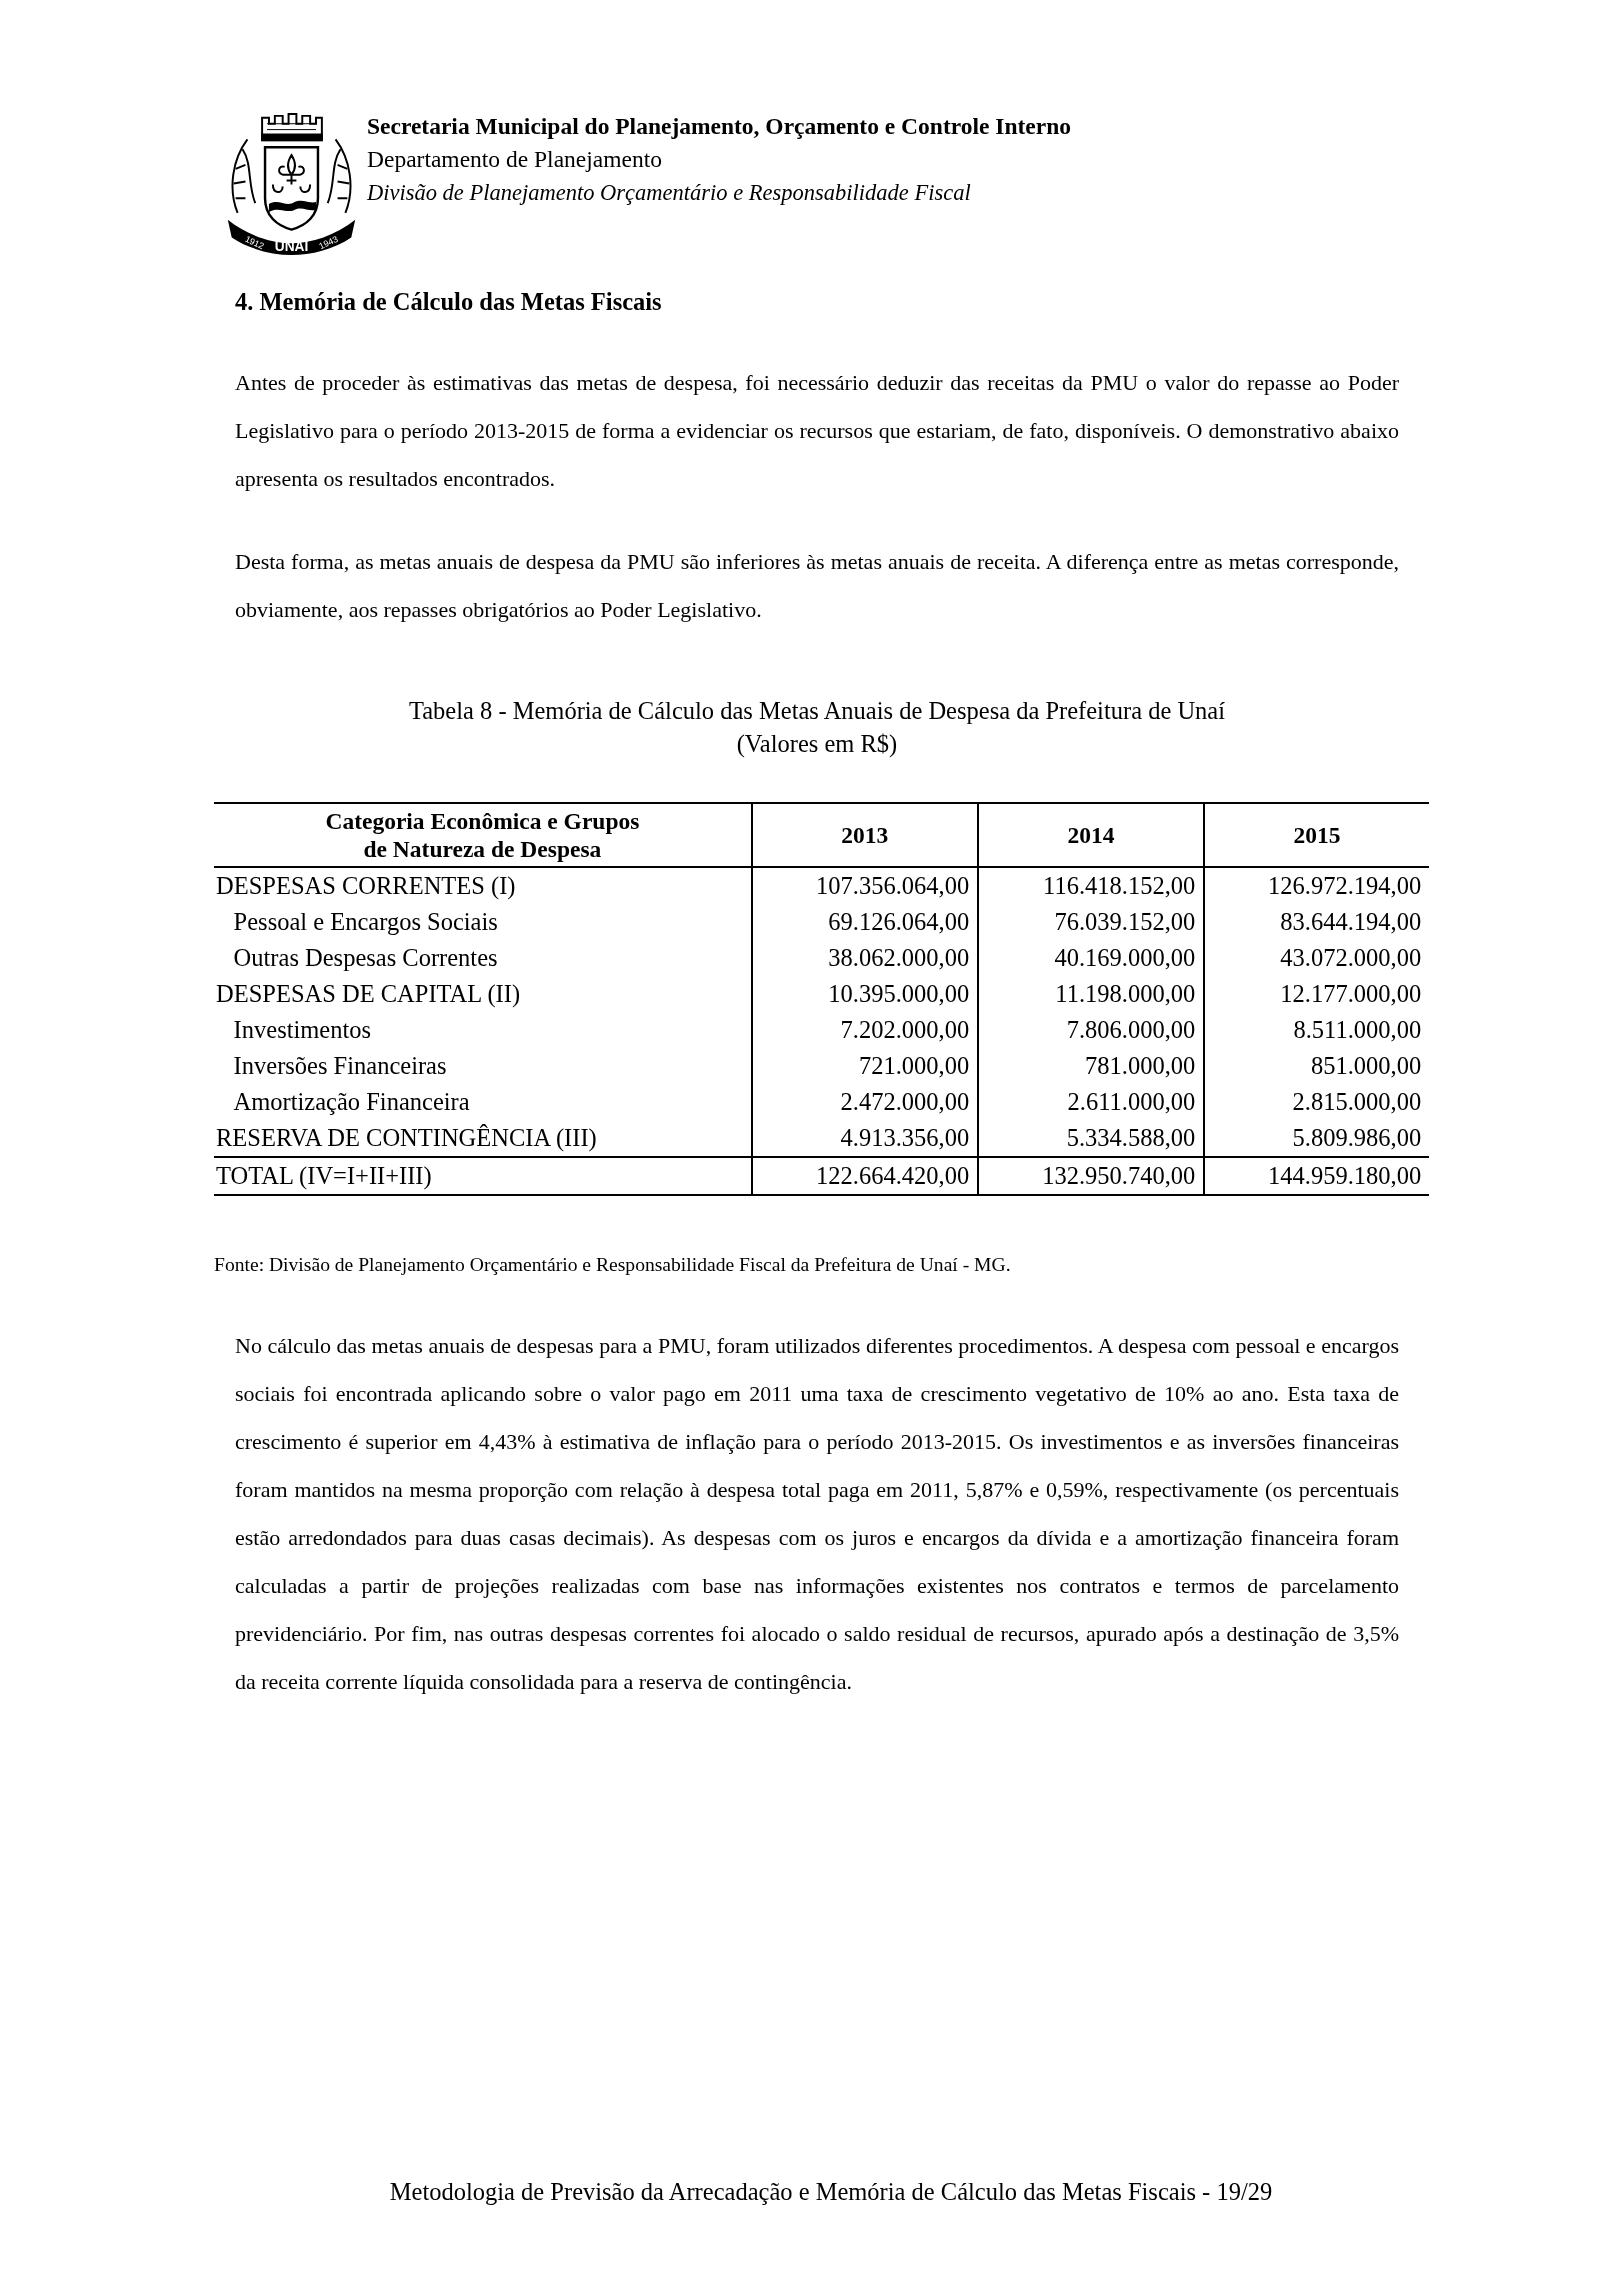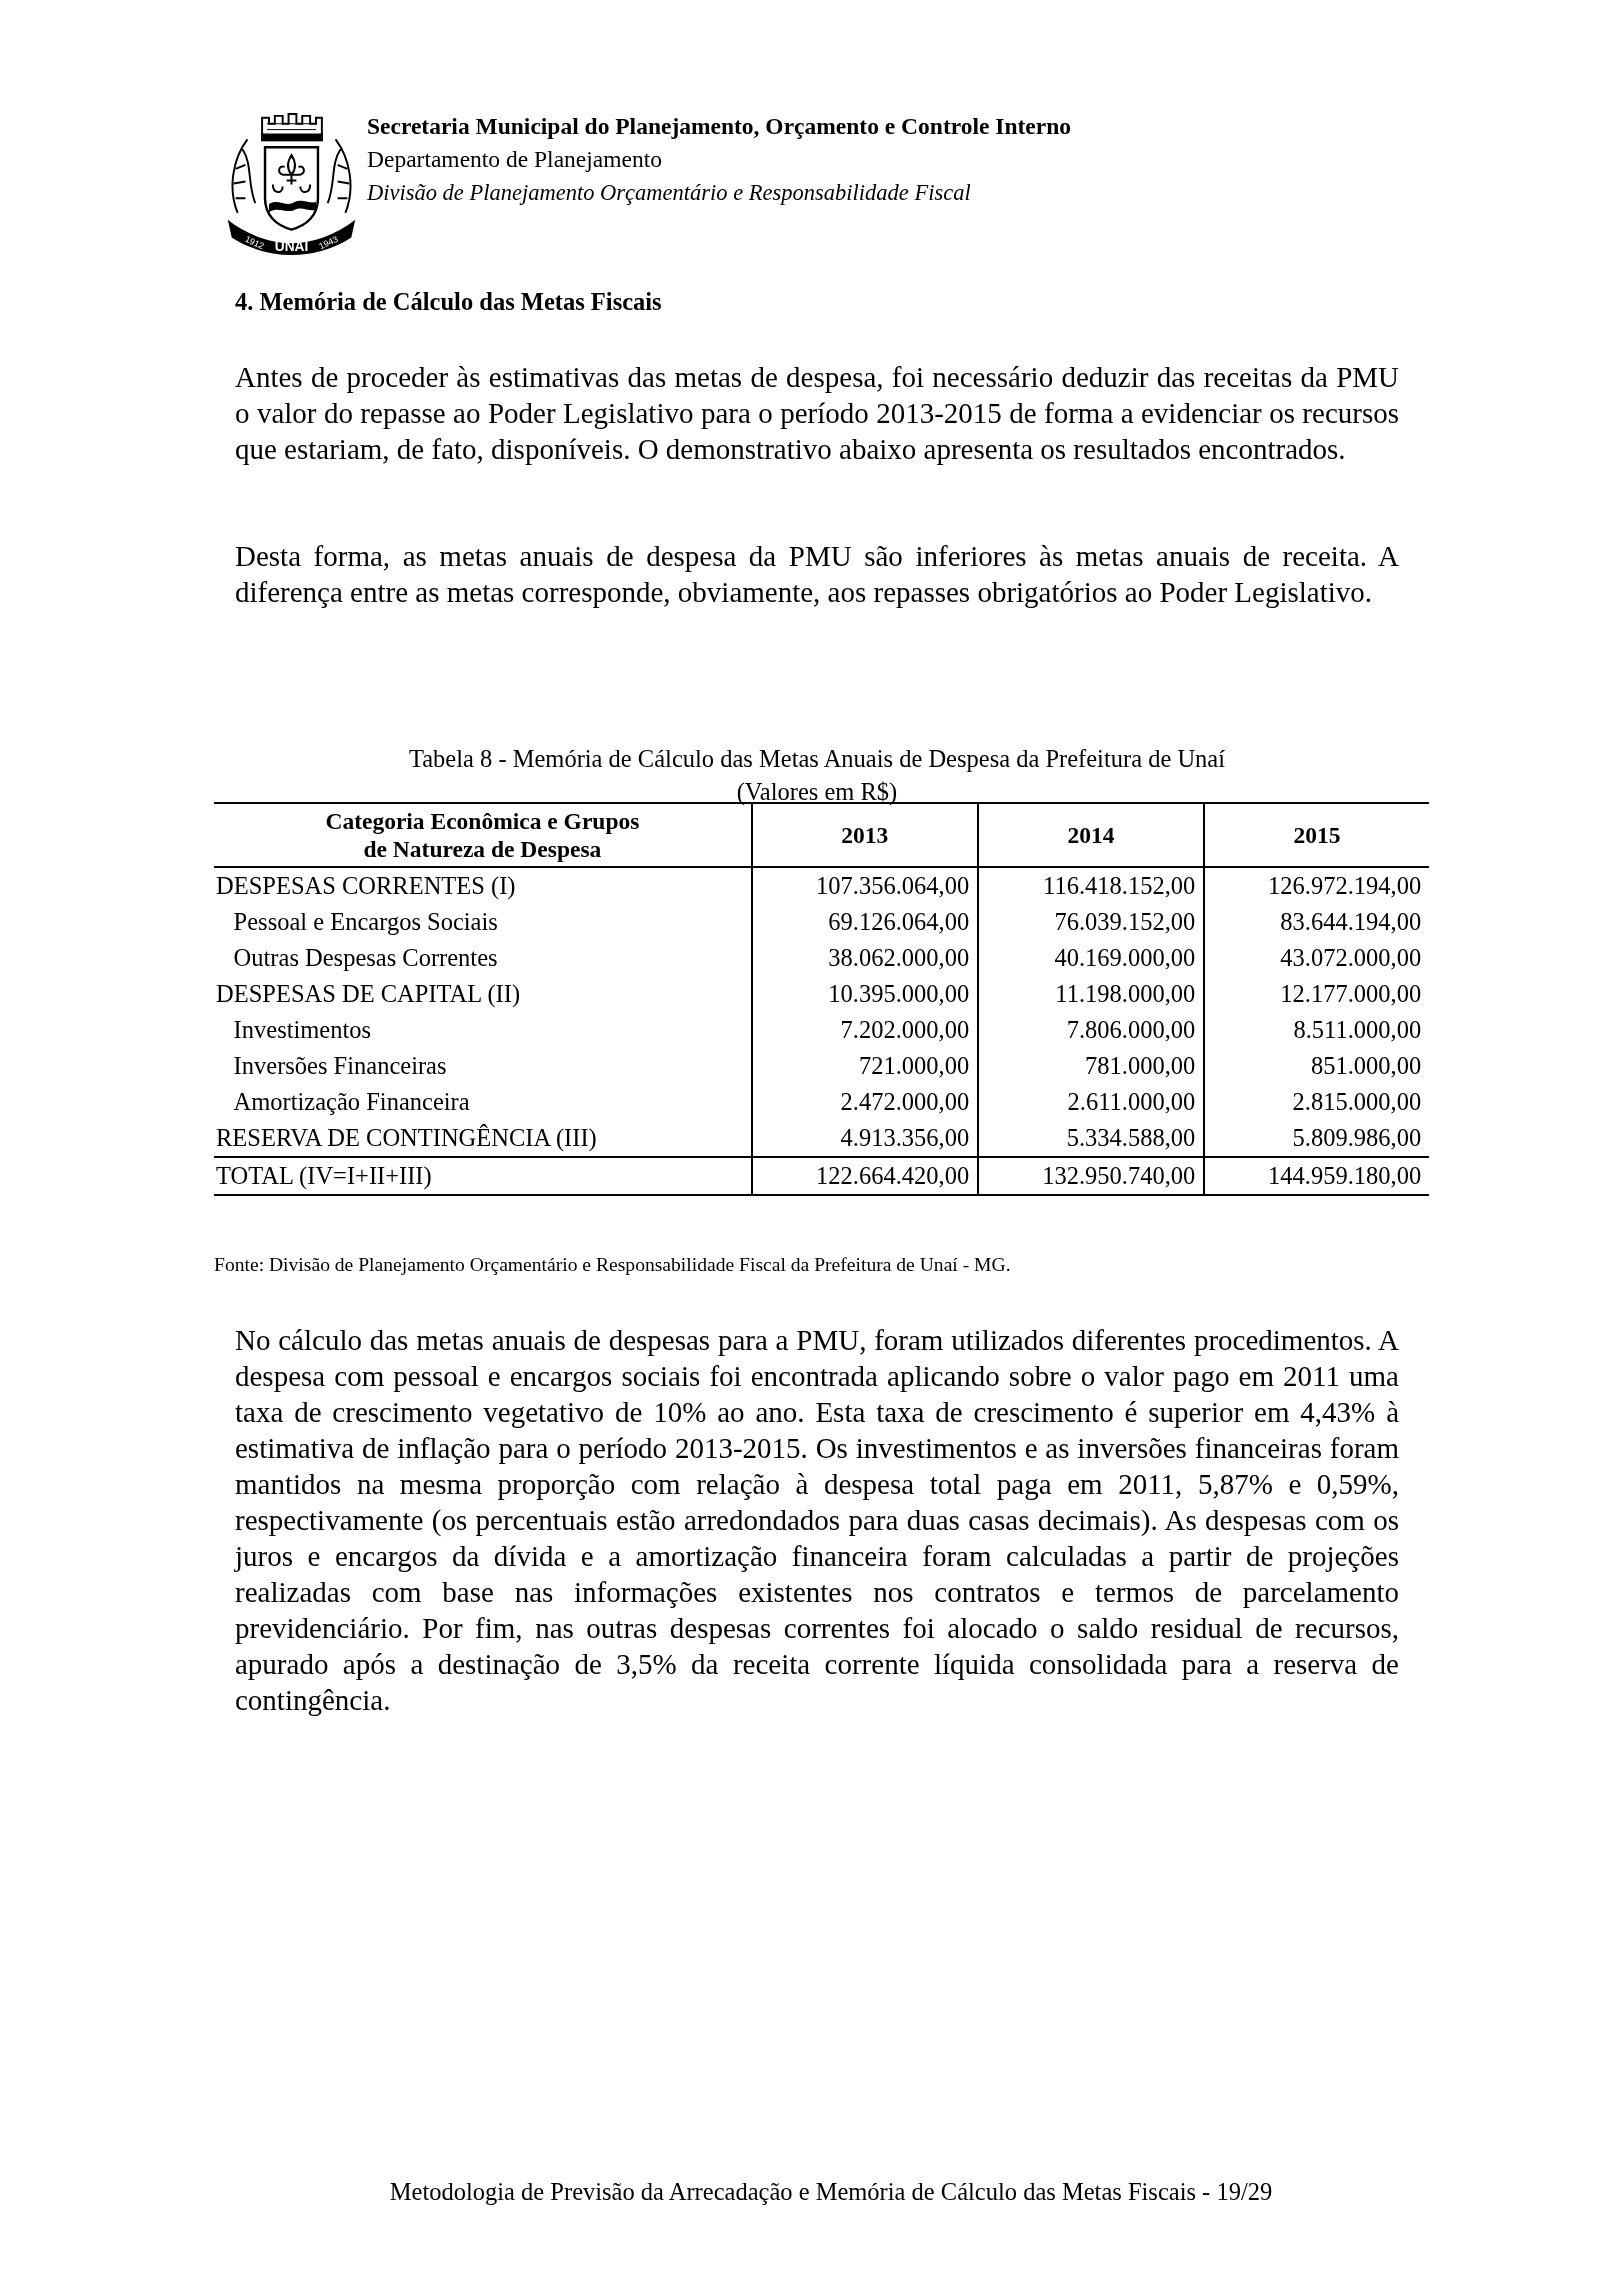--- a/index.html
+++ b/index.html
@@ -9,27 +9,27 @@
   .logo { position: absolute; left: 0; top: 0; width: 147px; height: 147px; }
   .hdr-text { position: absolute; left: 149px; top: 0; }
   .hdr-title { font-size: 27.4px; letter-spacing: 0.5px; line-height: 35px; height: 37px; }
   .hdr-title .sc { font-size: 21.6px; }
   .hdr-sec { font-size: 23.5px; font-weight: bold; line-height: 33px; }
   .hdr-dep { font-size: 23.5px; line-height: 33px; }
   .hdr-div { font-size: 22.5px; font-style: italic; line-height: 33px; }
 
   .section-title { position: absolute; left: 235px; top: 288px; font-size: 24.5px; font-weight: bold; }
 
-  .para { position: absolute; left: 235px; width: 1164px; font-size: 29px; line-height: 36px; text-align: justify; }
+  .para { position: absolute; left: 235px; width: 1164px; font-size: 22px; line-height: 48px; text-align: justify; }
   #p1 { top: 359px; }
   #p2 { top: 538px; }
   #p3 { top: 1322px; }
 
   .caption { position: absolute; left: 235px; width: 1164px; text-align: center; font-size: 24.5px; line-height: 33px; }
-  #cap { top: 694px; margin-top: 48px; }
+  #cap { top: 694px; }
 
   table.data { position: absolute; left: 214px; top: 802px; width: 1215px; border-collapse: collapse; font-size: 24.5px; }
   table.data th { font-weight: bold; font-size: 23.5px; line-height: 28px; padding: 2.9px 3.9px; border-top: 2.9px solid #000; border-bottom: 2.9px solid #000; }
   table.data th.cat { width: 529px; text-align: center; }
   table.data th.yr { text-align: center; border-left: 2px solid #000; }
   table.data td { padding: 0 7.8px; line-height: 36px; height: 36px; white-space: nowrap; margin-left: 12px; }
   table.data td.num { text-align: right; border-left: 2px solid #000; }
   table.data td.lbl { text-align: left; padding-left: 2px; }
   table.data td.lbl.sub { padding-left: 19.6px; }
   table.data tr.total td { border-top: 2.9px solid #000; border-bottom: 2.9px solid #000; }

